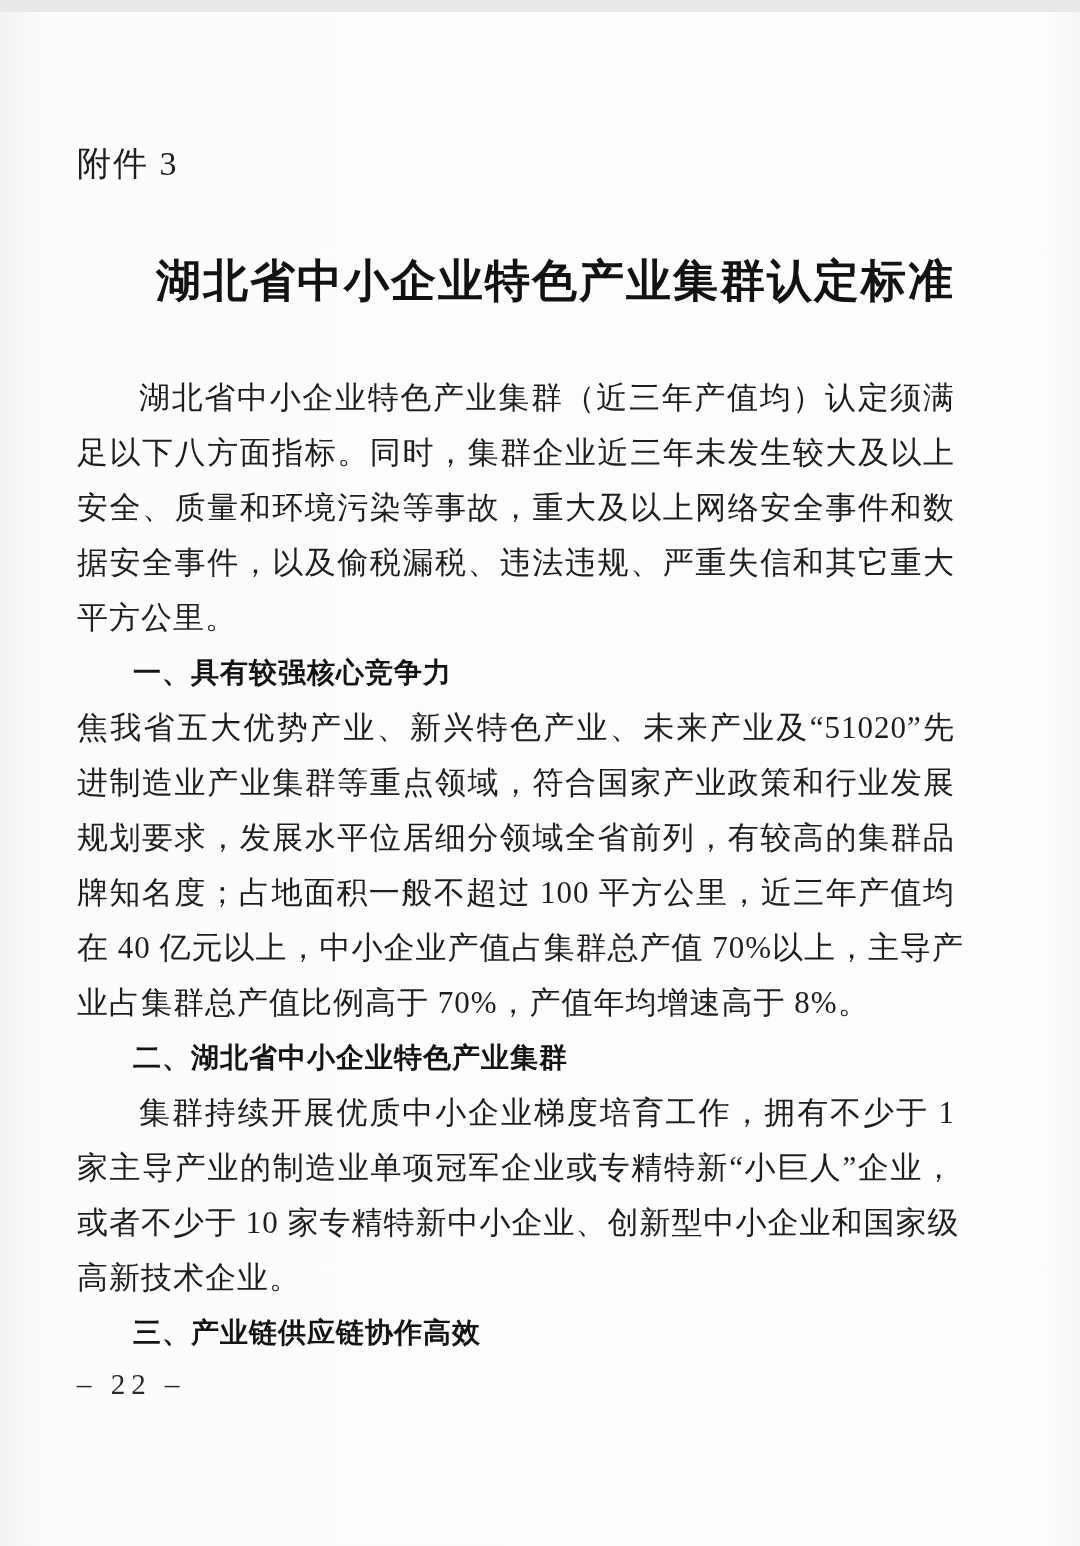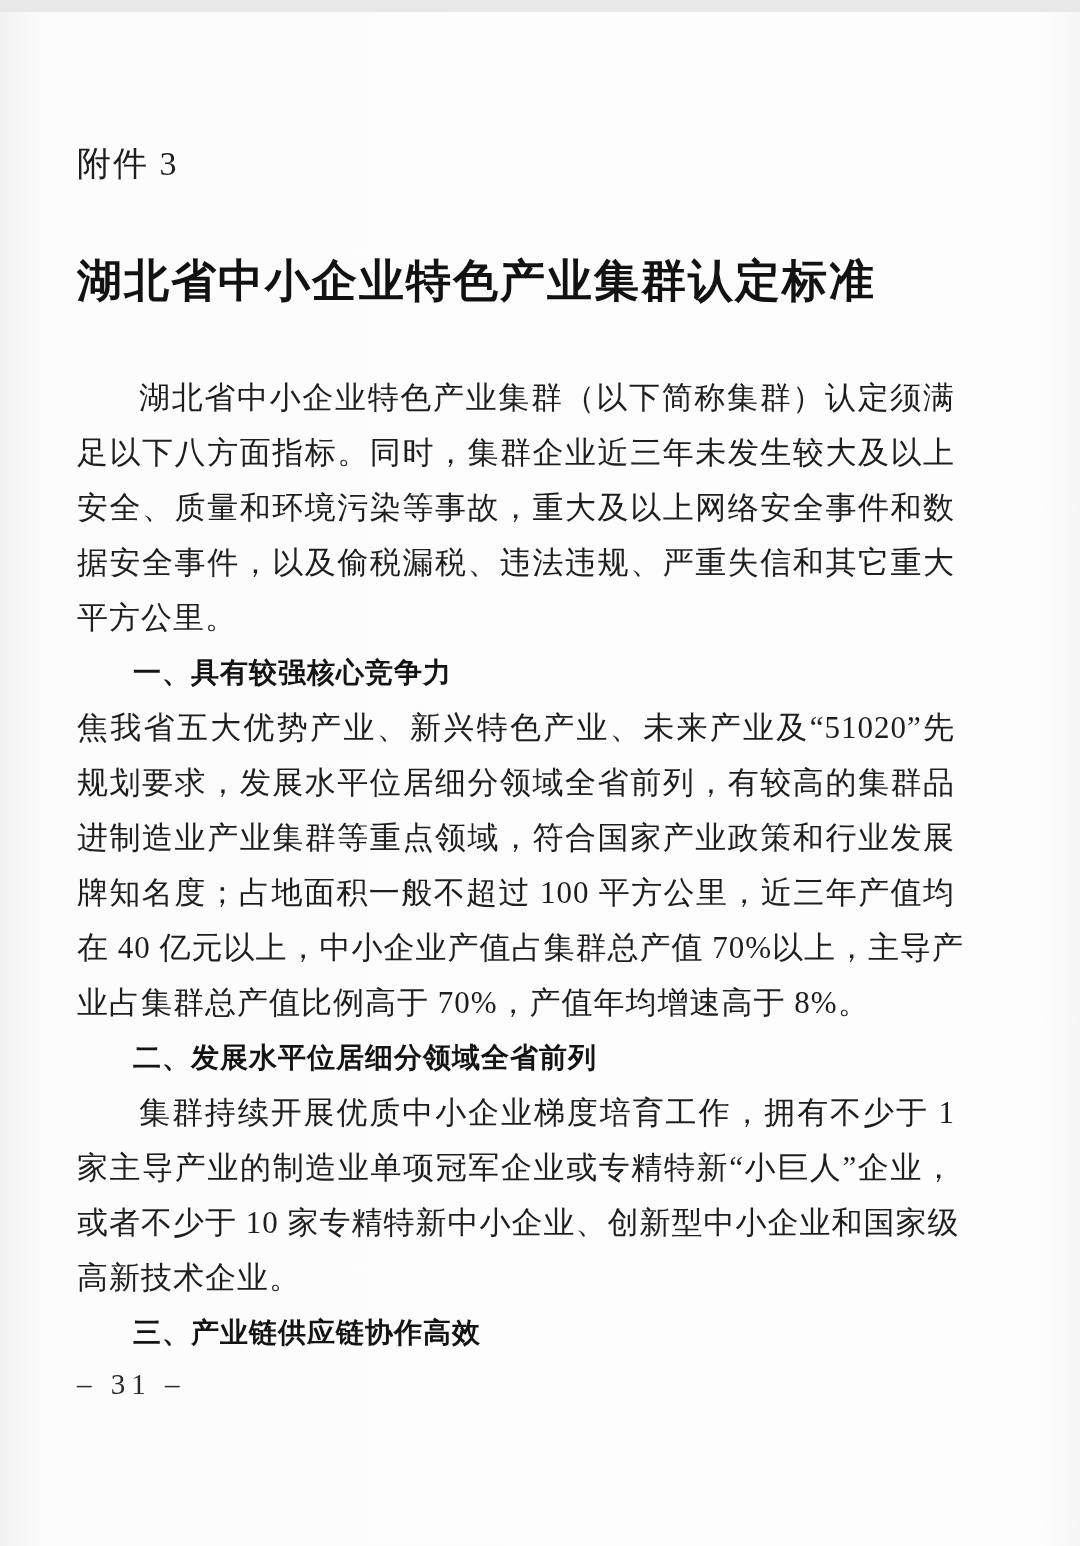--- a/index.html
+++ b/index.html
@@ -24,21 +24,21 @@
   .attachment-label {
     font-size: 34px;
     line-height: 40px;
     letter-spacing: 2px;
   }
   .doc-title {
     margin-top: 66px;
     font-size: 45px;
     line-height: 62px;
     font-weight: bold;
-    text-align: left;
+    text-align: right;
     letter-spacing: 2px;
     color: #121212;
   }
   .doc-body {
     margin-top: 58px;
   }
   .line {
     font-size: 31px;
     height: 55px;
     line-height: 55px;
@@ -74,34 +74,34 @@
 </style>
 </head>
 <body>
 
 <div class="page">
   <div class="attachment-label">附件 3</div>
 
   <div class="doc-title">湖北省中小企业特色产业集群认定标准</div>
 
   <div class="doc-body">
-      <div class="line first">湖北省中小企业特色产业集群（以下简称集群）认定须满</div>
+      <div class="line first">湖北省中小企业特色产业集群（近三年产值均）认定须满</div>
       <div class="line">足以下八方面指标。同时，集群企业近三年未发生较大及以上</div>
       <div class="line">安全、质量和环境污染等事故，重大及以上网络安全事件和数</div>
       <div class="line">据安全事件，以及偷税漏税、违法违规、严重失信和其它重大</div>
       <div class="line last">平方公里。</div>
       <div class="heading">一、具有较强核心竞争力</div>
       <div class="line">焦我省五大优势产业、新兴特色产业、未来产业及“51020”先</div>
+      <div class="line">进制造业产业集群等重点领域，符合国家产业政策和行业发展</div>
       <div class="line">规划要求，发展水平位居细分领域全省前列，有较高的集群品</div>
-      <div class="line">进制造业产业集群等重点领域，符合国家产业政策和行业发展</div>
       <div class="line">牌知名度；占地面积一般不超过 100 平方公里，近三年产值均</div>
       <div class="line">在 40 亿元以上，中小企业产值占集群总产值 70%以上，主导产</div>
       <div class="line last">业占集群总产值比例高于 70%，产值年均增速高于 8%。</div>
-      <div class="heading">二、发展水平位居细分领域全省前列</div>
+      <div class="heading">二、湖北省中小企业特色产业集群</div>
       <div class="line first">集群持续开展优质中小企业梯度培育工作，拥有不少于 1</div>
       <div class="line">家主导产业的制造业单项冠军企业或专精特新“小巨人”企业，</div>
       <div class="line">或者不少于 10 家专精特新中小企业、创新型中小企业和国家级</div>
       <div class="line last">高新技术企业。</div>
       <div class="heading">三、产业链供应链协作高效</div>
     </div>
 
-  <div class="page-number">– 31 –</div>
+  <div class="page-number">– 22 –</div>
 </div>
 
 </body></html>

